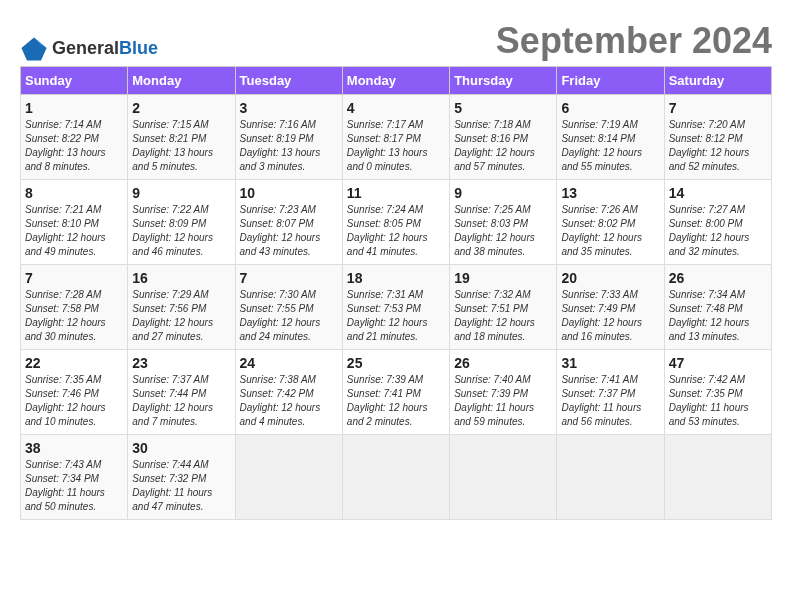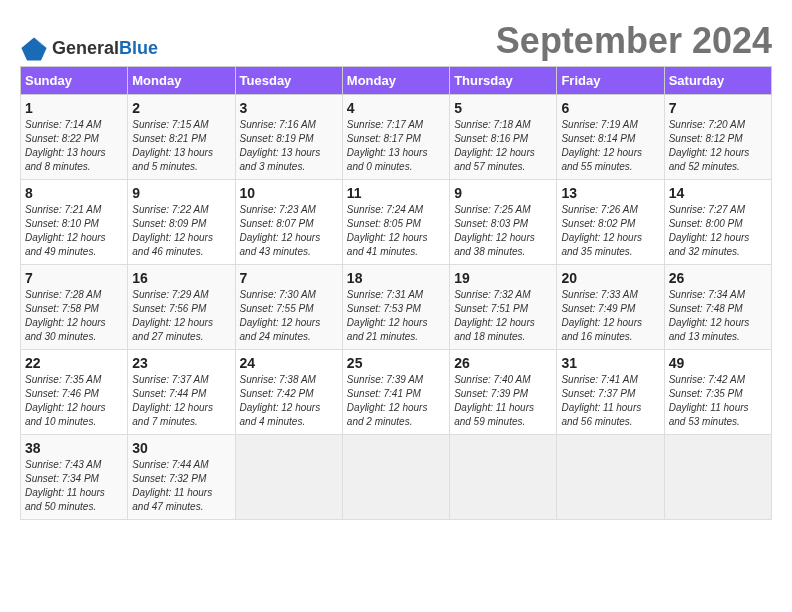--- a/index.html
+++ b/index.html
@@ -223,21 +223,21 @@
         </td>
         <td>
           <span class="day-number">26</span>
           <div class="day-info">Sunrise: 7:40 AM<br>Sunset: 7:39 PM<br>Daylight: 11 hours and 59 minutes.</div>
         </td>
         <td>
           <span class="day-number">31</span>
           <div class="day-info">Sunrise: 7:41 AM<br>Sunset: 7:37 PM<br>Daylight: 11 hours and 56 minutes.</div>
         </td>
         <td>
-          <span class="day-number">49</span>
+          <span class="day-number">47</span>
           <div class="day-info">Sunrise: 7:42 AM<br>Sunset: 7:35 PM<br>Daylight: 11 hours and 53 minutes.</div>
         </td>
       </tr>
       <tr>
         <td>
           <span class="day-number">38</span>
           <div class="day-info">Sunrise: 7:43 AM<br>Sunset: 7:34 PM<br>Daylight: 11 hours and 50 minutes.</div>
         </td>
         <td>
           <span class="day-number">30</span>

